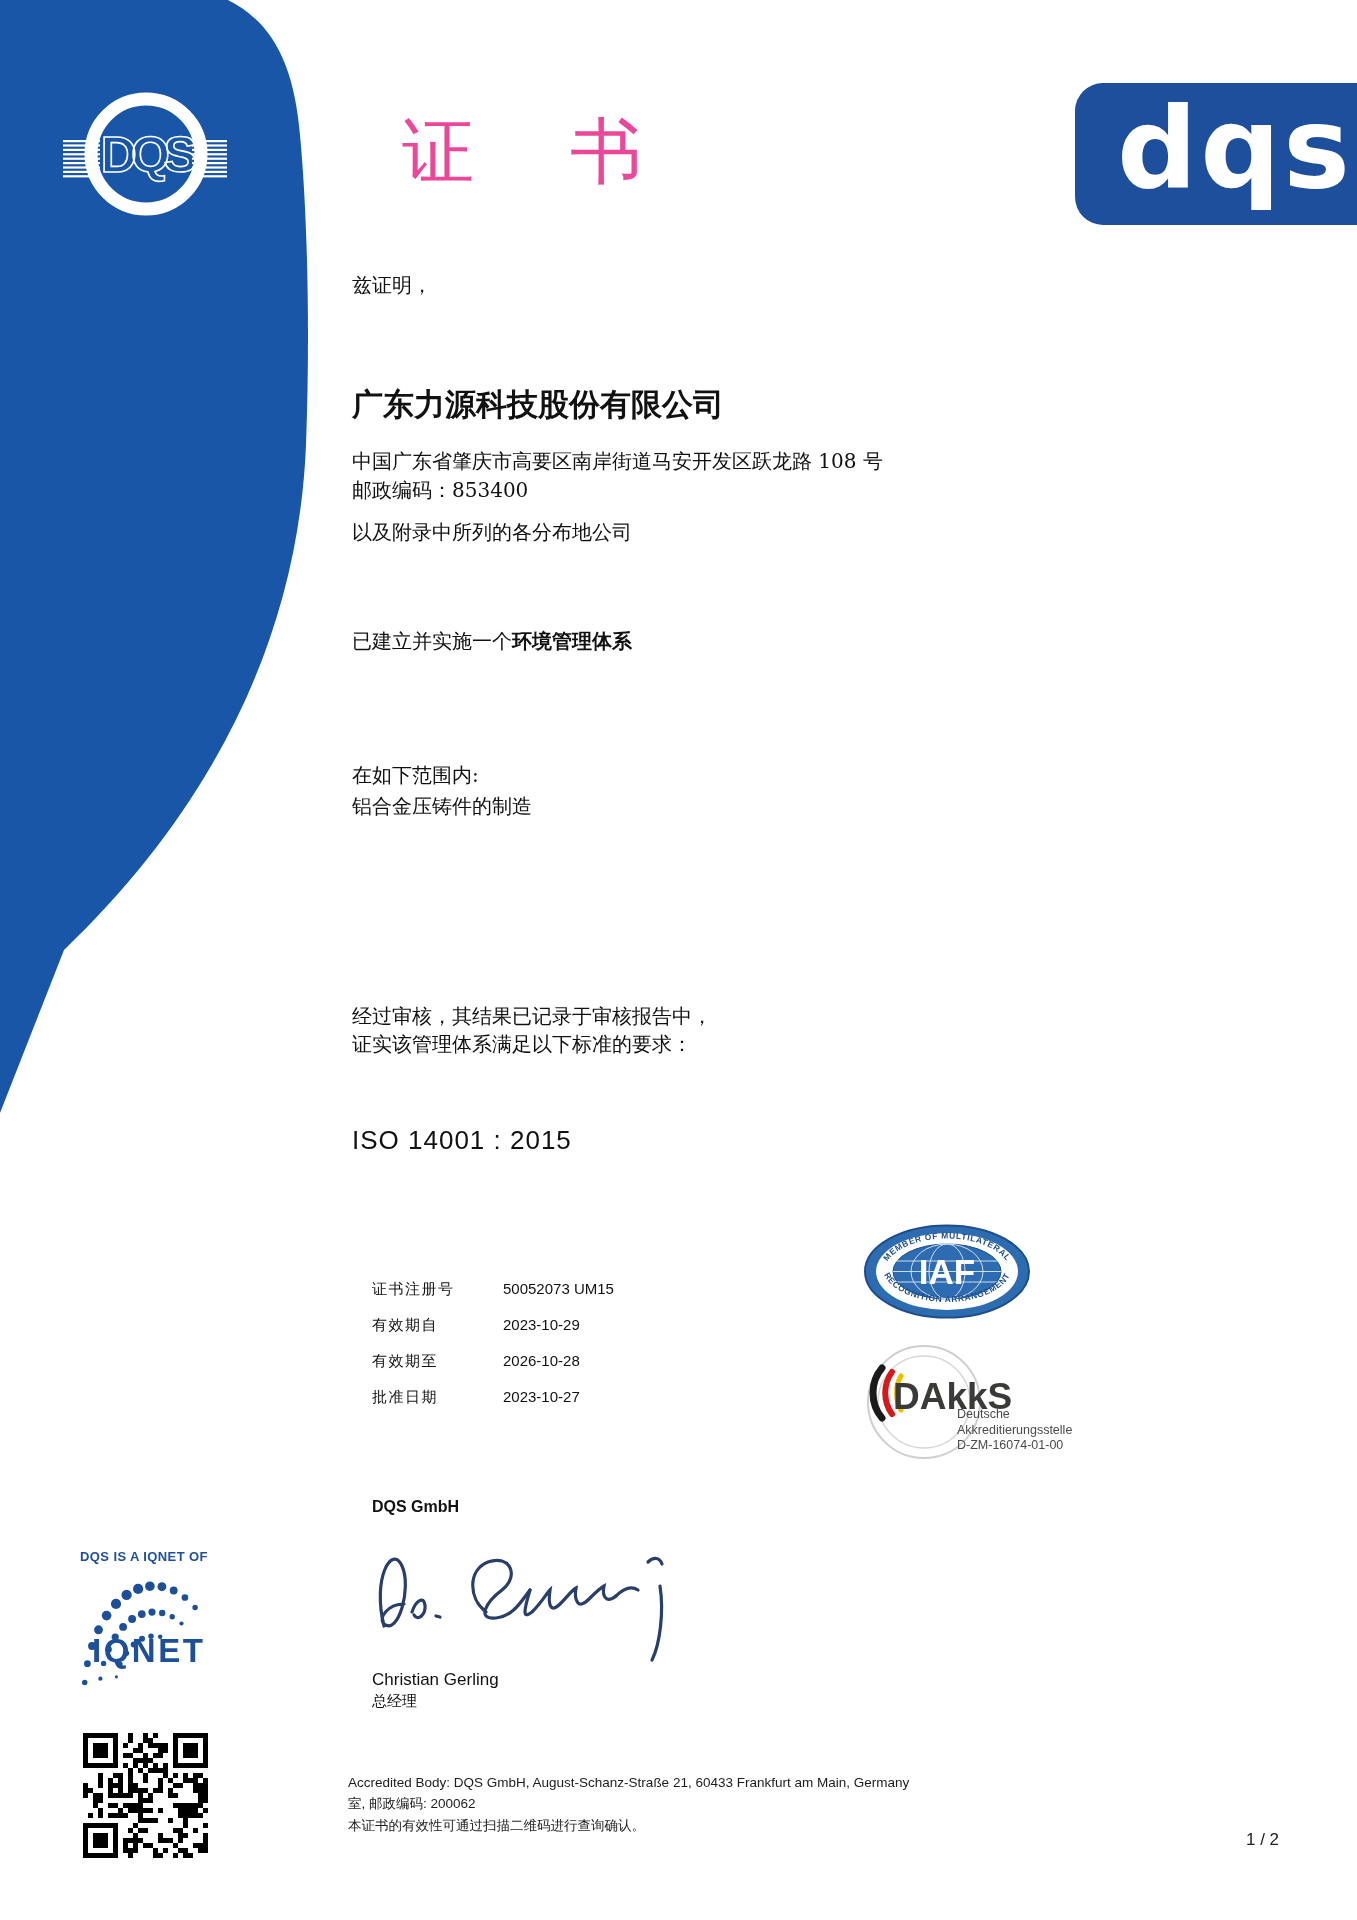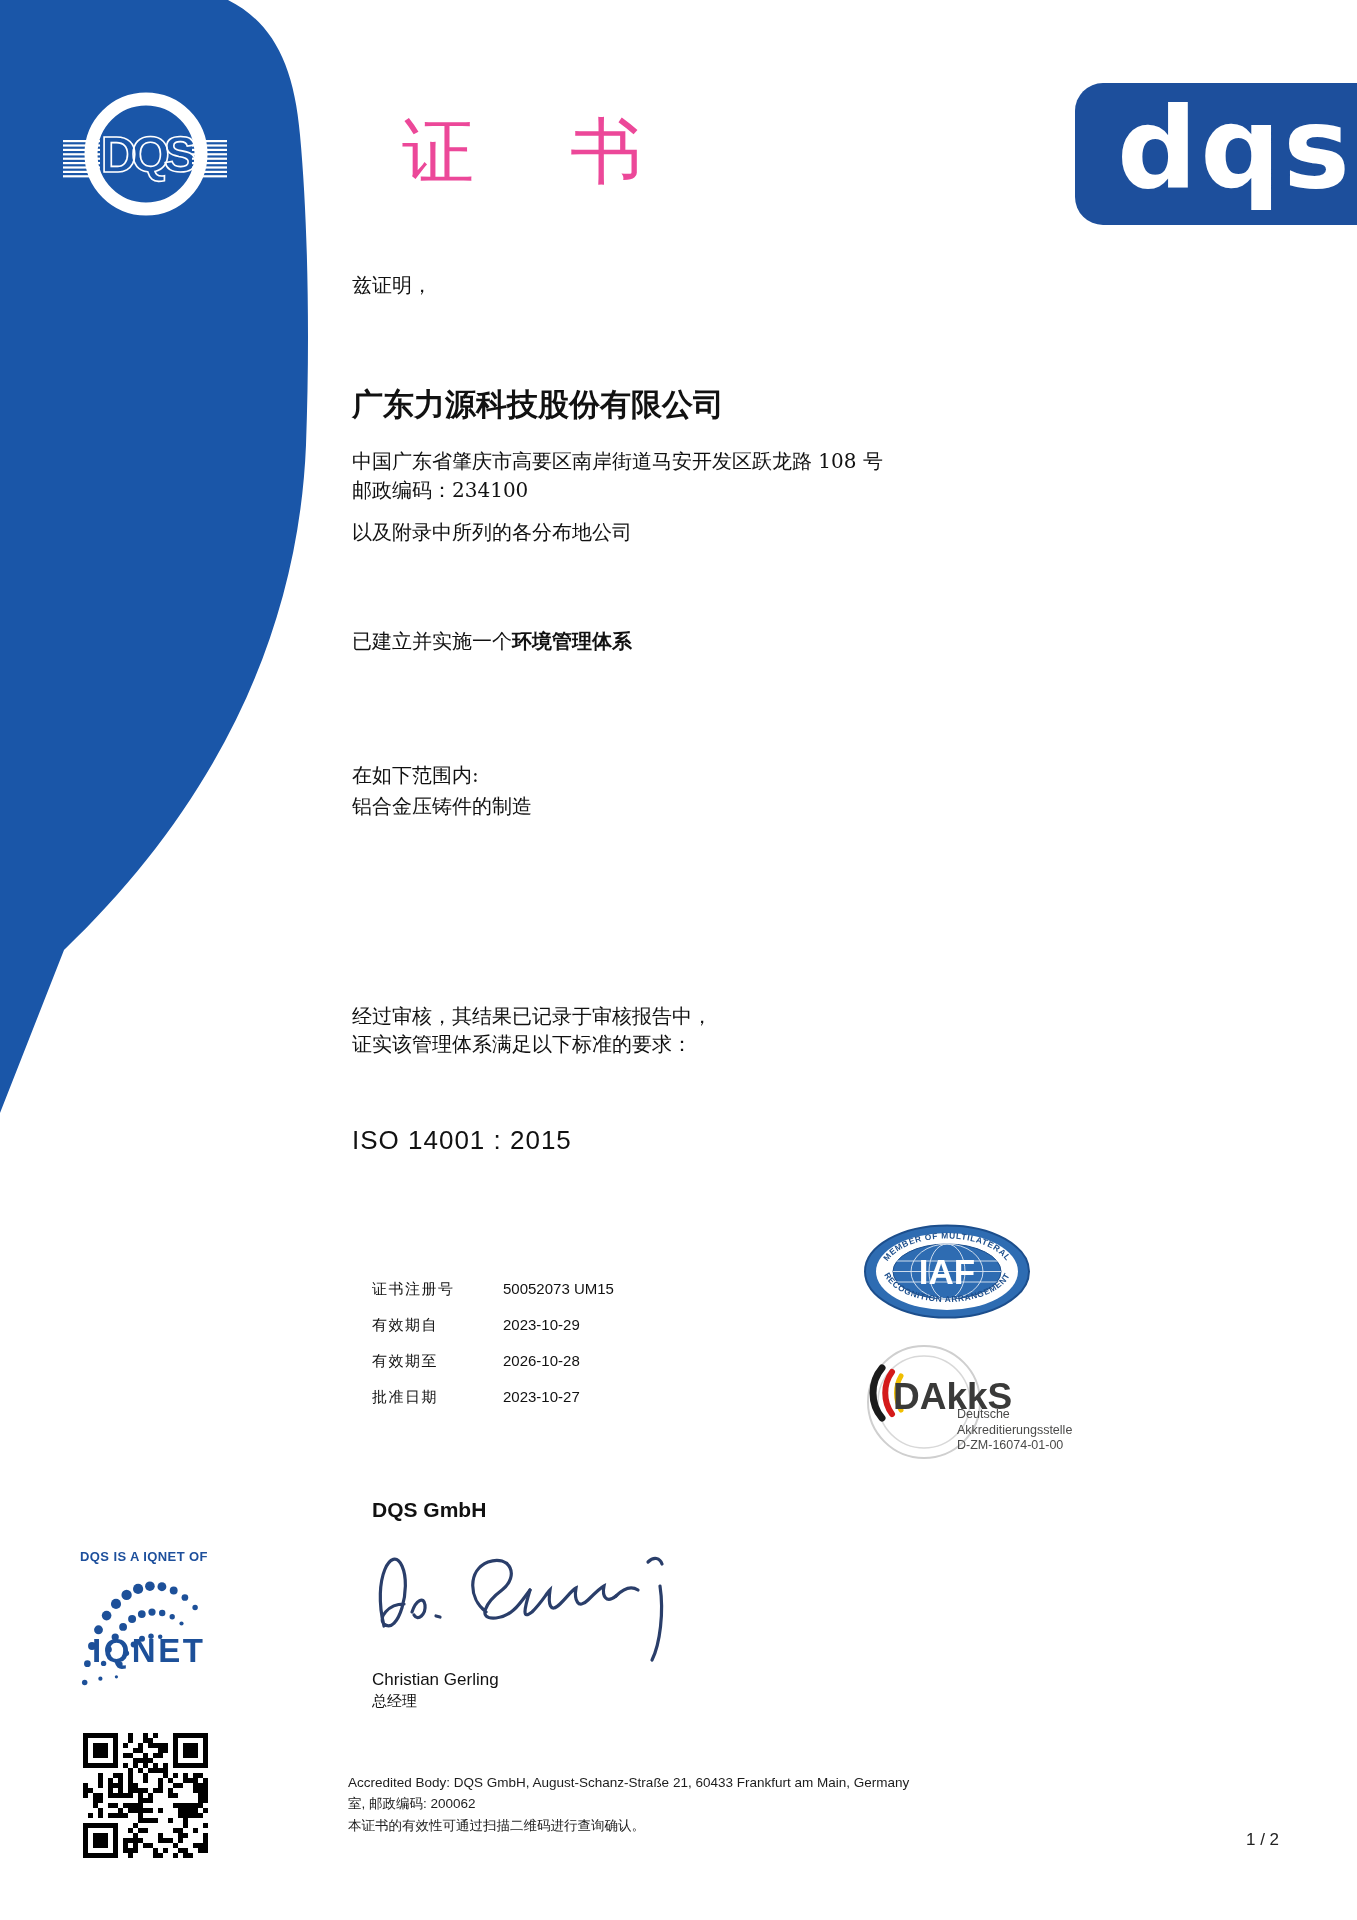--- a/index.html
+++ b/index.html
@@ -27,21 +27,21 @@
   .scope{left:352px;top:793px;font-size:20px;}
   .audit{left:352px;top:1002px;font-size:20px;line-height:28px;}
   .standard{left:352px;top:1125px;font-size:26px;font-weight:400;letter-spacing:1px;
             font-family:"Liberation Sans",sans-serif;}
   
   .details{left:372px;top:1280px;}
   .details .row{display:flex;height:24px;margin-bottom:12px;font-size:15px;}
   .details .lab{width:131px;letter-spacing:1.5px;font-family:"DejaVu Serif","Liberation Serif",serif;}
   .details .val{font-family:"Liberation Sans",sans-serif;}
   
-  .issuer-name{left:372px;top:1498px;font-size:21px;font-weight:700;}
+  .issuer-name{left:372px;top:1498px;font-size:16px;font-weight:700;}
   #sigSvg{left:364px;top:1528px;}
   .signer{left:372px;top:1670px;font-size:17px;}
   .signer-title{left:372px;top:1692px;font-size:15px;}
   
   .member-label{left:80px;top:1549px;font-size:13px;font-weight:700;color:#1d4f9c;letter-spacing:.4px;}
   #iqnetSvg{left:68px;top:1570px;}
   
   .footer{left:348px;top:1772px;width:985px;font-size:13.5px;line-height:21.4px;color:#1c1c1c;}
   .pageno{left:1246px;top:1830px;font-size:17px;color:#222;}
   svg text{font-family:"Liberation Sans",sans-serif;}
@@ -70,21 +70,21 @@
 </svg>
 
 <div class="abs dqs-box">
   <span>dqs</span>
 </div>
 
 <div class="abs title cn-serif">证书</div>
 <div class="abs certify cn-serif">兹证明，</div>
 <div class="abs company cn-serif">广东力源科技股份有限公司</div>
 <div class="abs addr cn-serif">中国广东省肇庆市高要区南岸街道马安开发区跃龙路 108 号</div>
-<div class="abs postal cn-serif">邮政编码：234100</div>
+<div class="abs postal cn-serif">邮政编码：853400</div>
 <div class="abs annex cn-serif">以及附录中所列的各分布地公司</div>
 <div class="abs established cn-serif"><span>已建立并实施一个</span><b>环境管理体系</b></div>
 <div class="abs scope-intro cn-serif">在如下范围内:</div>
 <div class="abs scope cn-serif">铝合金压铸件的制造</div>
 <div class="abs audit cn-serif">
   <div>经过审核，其结果已记录于审核报告中，</div>
   <div>证实该管理体系满足以下标准的要求：</div>
 </div>
 <div class="abs standard">ISO 14001 : 2015</div>
 

